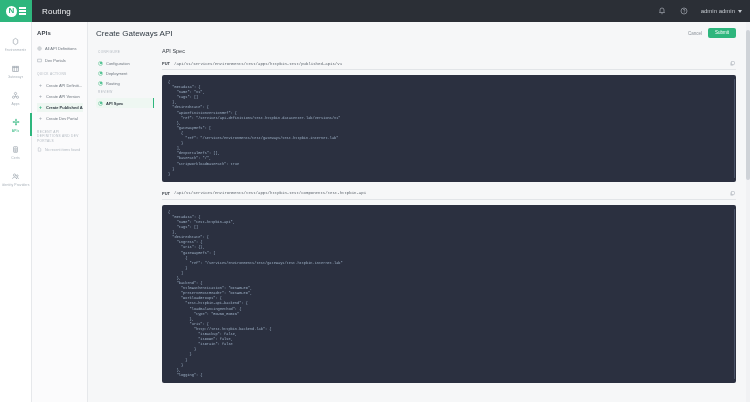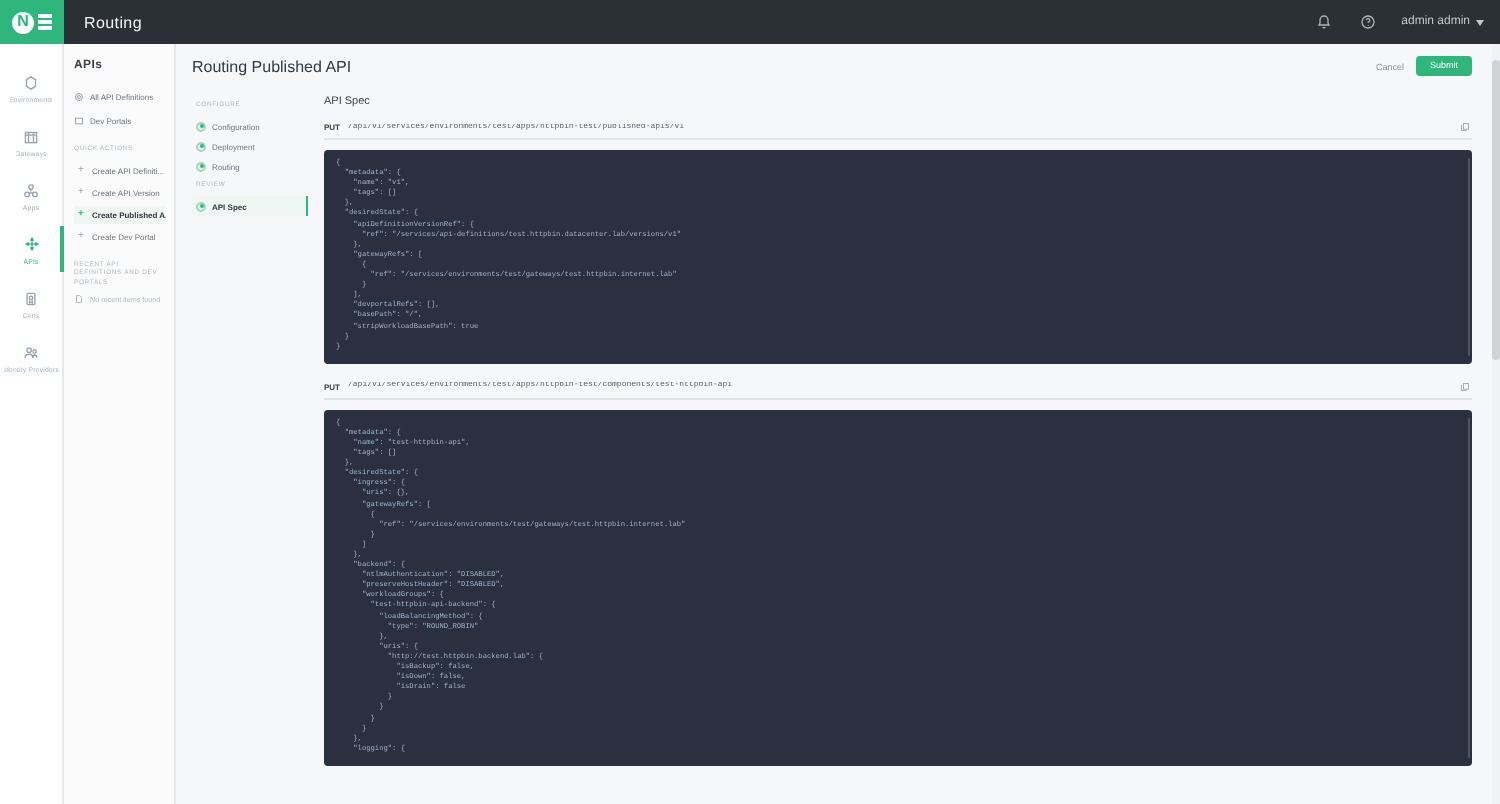--- a/index.html
+++ b/index.html
@@ -342,21 +342,21 @@
           <svg width="5" height="5" viewBox="0 0 16 16" fill="none" stroke="currentColor" stroke-width="1.6">
             <path d="M4 2.5h5l3 3v8H4z"></path>
           </svg>
         </span>
         <span>No recent items found</span>
       </div>
     </div>
 
     <div class="main">
       <div class="main-head">
-        <div class="main-title">Routing Published API</div>
+        <div class="main-title">Create Gateways API</div>
         <div class="head-actions">
           <div class="btn-link">Cancel</div>
           <div class="btn-primary">Submit</div>
         </div>
       </div>
 
       <div class="main-body">
 
         <div class="steps">
           <div class="steps-head">CONFIGURE</div>

